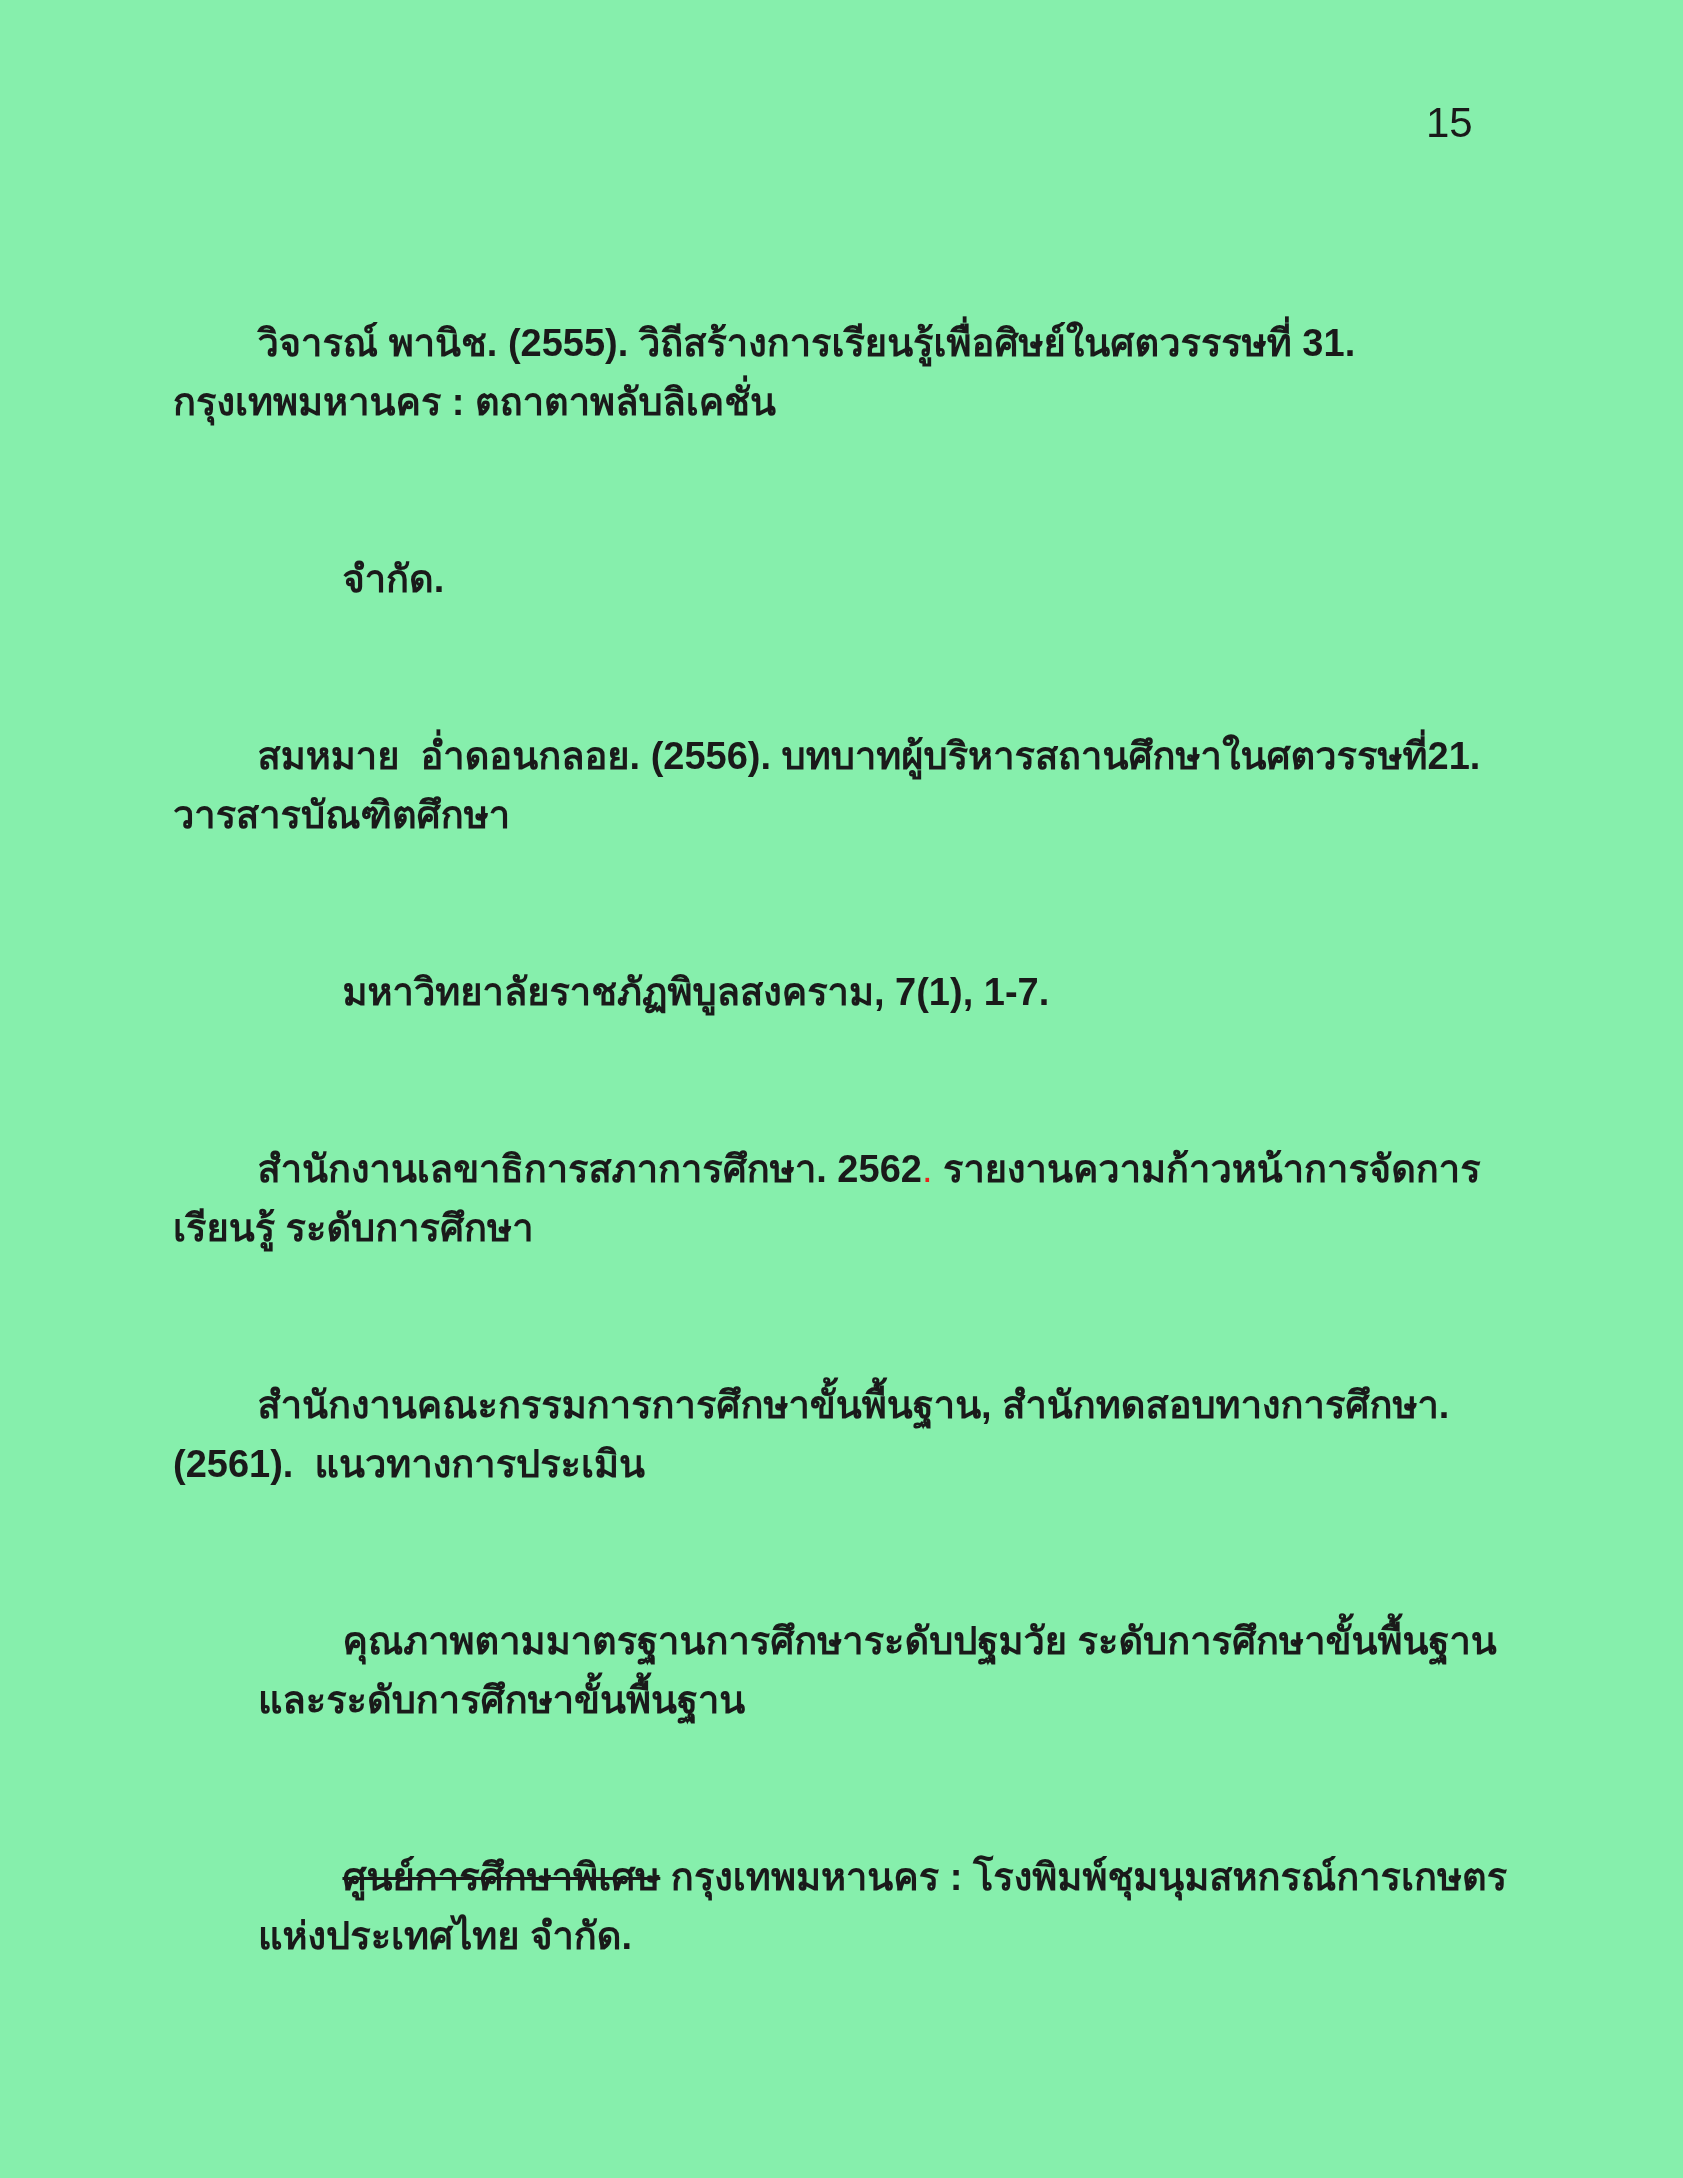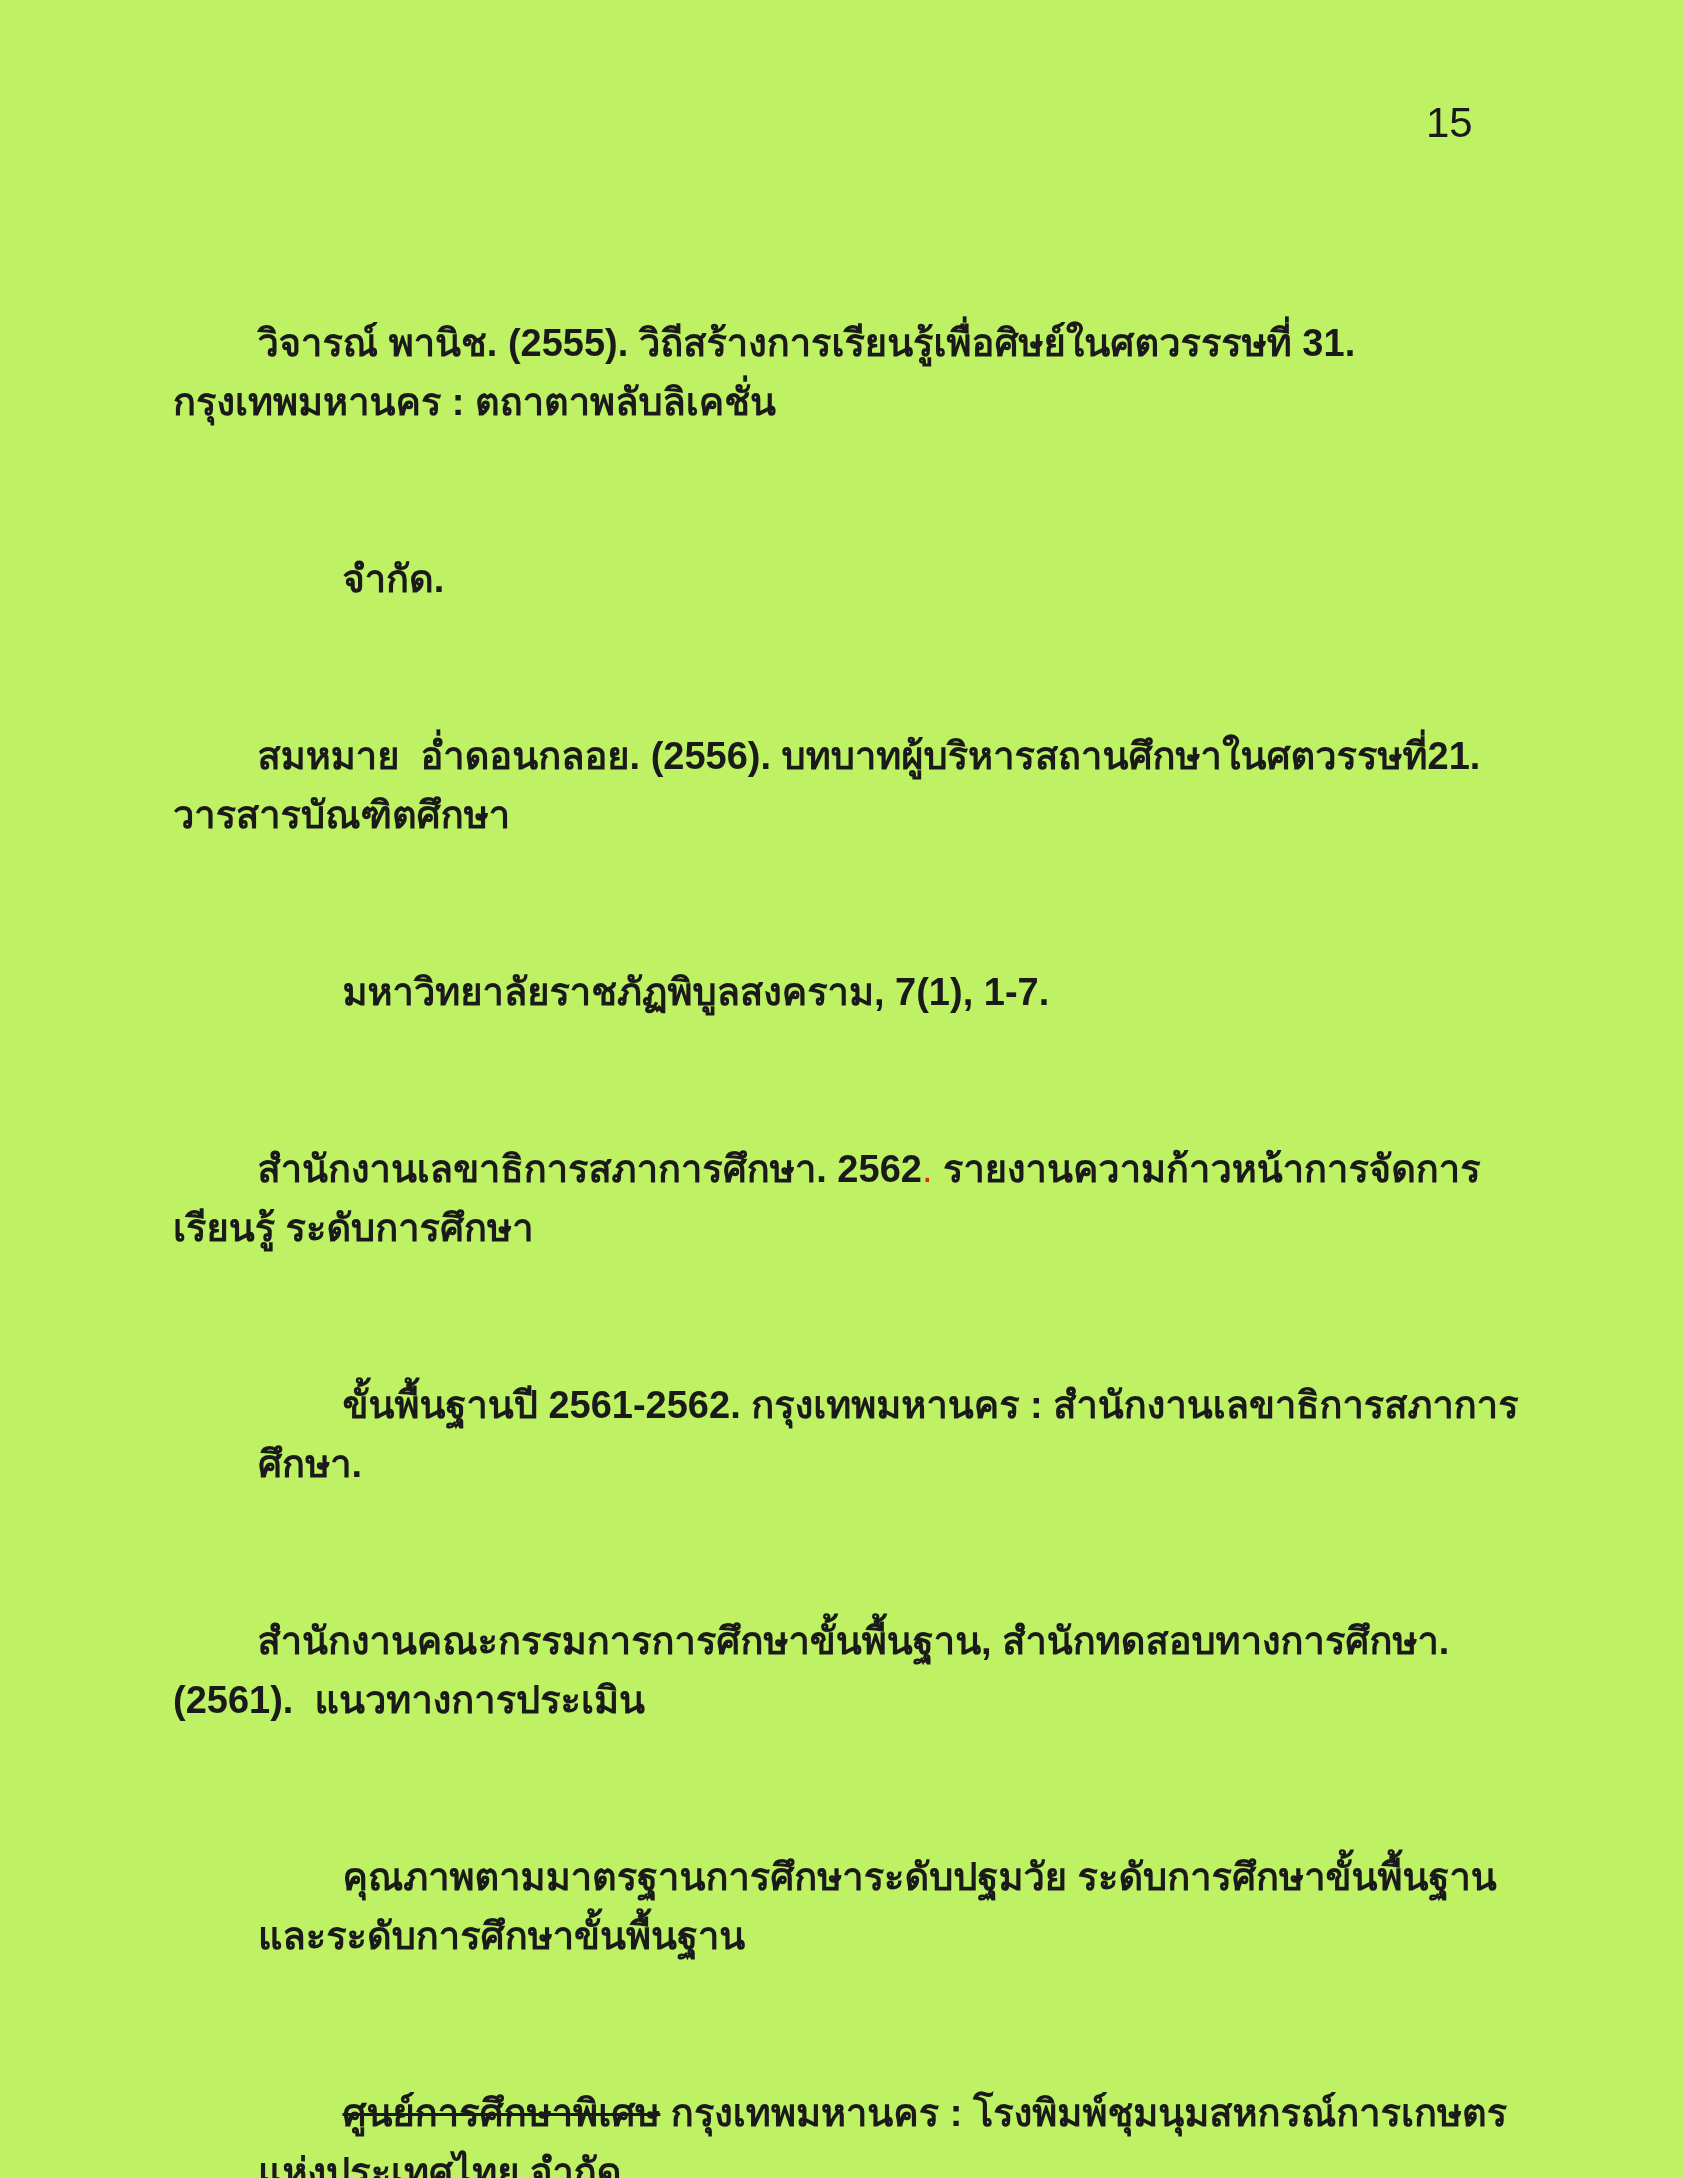--- a/index.html
+++ b/index.html
@@ -11,21 +11,21 @@
     width: 1683px;
     height: 2178px;
     position: relative;
     font-family: "Liberation Sans", "DejaVu Sans", sans-serif;
     color: #1a1a1a;
     overflow: hidden;
   }
   .page {
     position: absolute;
     inset: 0;
-    background: #bef264;
+    background: #86efac;
   }
   .page-number {
     position: absolute;
     top: 99px;
     left: 1426px;
     font-size: 42px;
     line-height: 48px;
     color: #1a1a1a;
   }
   .references {
@@ -80,23 +80,20 @@
       </div>
       <div class="ref-line line-cont">
         <span class="seg-bold">มหาวิทยาลัยราชภัฏพิบูลสงคราม</span><span class="seg-normal">, 7(1), 1-7.</span>
       </div>
     </div>
 
     <div class="ref-entry">
       <div class="ref-line line-first">
         <span class="seg-normal">สำนักงานเลขาธิการสภาการศึกษา. 2562</span><span class="seg-red">. </span><span class="seg-bold">รายงานความก้าวหน้าการจัดการเรียนรู้ ระดับการศึกษา</span>
       </div>
-      <div class="ref-line line-cont">
-        <span class="seg-bold">ขั้นพื้นฐานปี 2561-2562. </span><span class="seg-normal">กรุงเทพมหานคร : สำนักงานเลขาธิการสภาการศึกษา.</span>
-      </div>
     </div>
 
     <div class="ref-entry">
       <div class="ref-line line-first">
         <span class="seg-normal">สำนักงานคณะกรรมการการศึกษาขั้นพื้นฐาน, สำนักทดสอบทางการศึกษา. (2561).  </span><span class="seg-bold">แนวทางการประเมิน</span>
       </div>
       <div class="ref-line line-cont">
         <span class="seg-bold">คุณภาพตามมาตรฐานการศึกษาระดับปฐมวัย ระดับการศึกษาขั้นพื้นฐาน และระดับการศึกษาขั้นพื้นฐาน</span>
       </div>
       <div class="ref-line line-cont">

